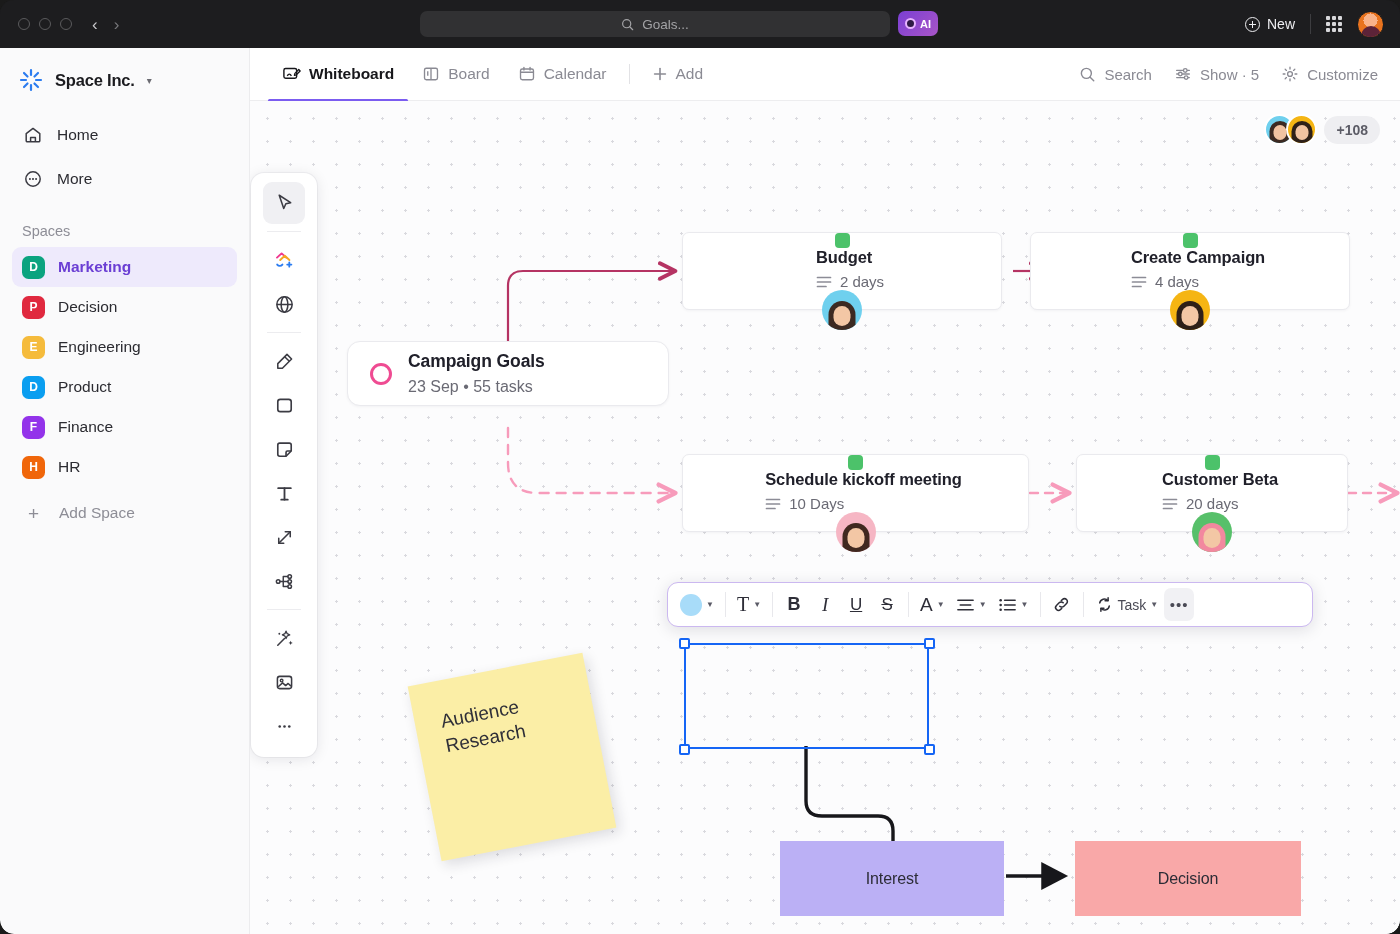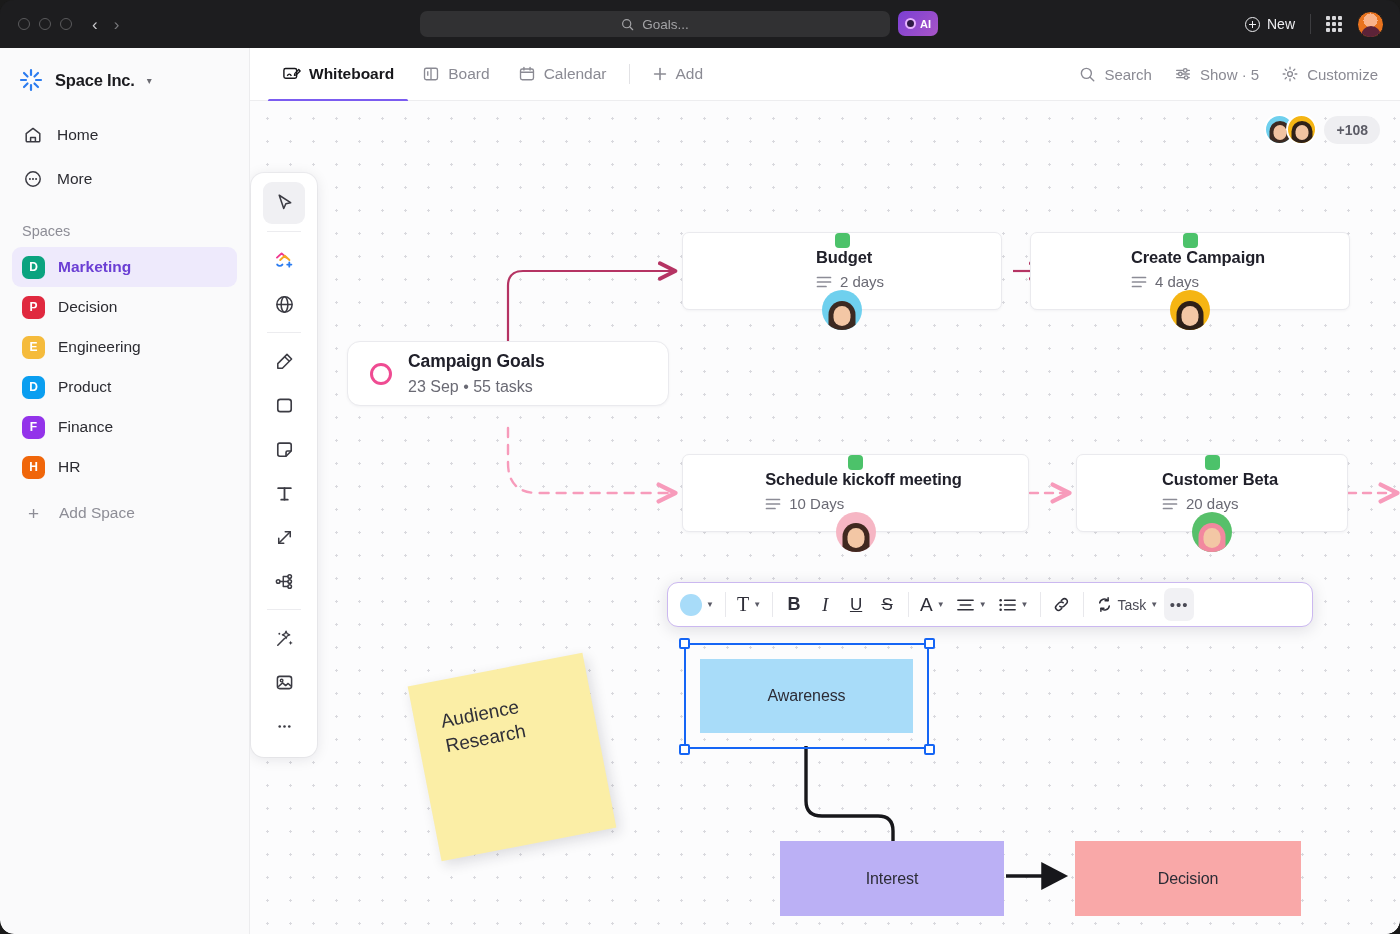--- a/index.html
+++ b/index.html
@@ -772,23 +772,20 @@
             <path d="M6.2 17.2V14h3.2" fill="none" stroke="#2e2e38" stroke-width="1.6" stroke-linecap="round" stroke-linejoin="round"></path>
           </svg>
           <span style="font-size:14px;color:#4a4a55">Task</span>
           <span class="caret">▼</span>
         </div>
         <div class="fbtn more">
           <span style="font-size:15px;letter-spacing:1px;line-height:0.6;color:#4a4a55">•••</span>
         </div>
       </div>
 
-      <div class="shape" style="left:450px;top:558px;width:213px;height:74px;background:#a8dcf9">
-        <span>Awareness</span>
-      </div>
       <div class="selbox" style="left:434px;top:542px;width:245px;height:106px"></div>
       <div class="handle" style="left:429px;top:537px"></div>
       <div class="handle" style="left:674px;top:537px"></div>
       <div class="handle" style="left:429px;top:643px"></div>
       <div class="handle" style="left:674px;top:643px"></div>
 
       <div class="shape" style="left:530px;top:740px;width:224px;height:75px;background:#bbb0f5">
         <span>Interest</span>
       </div>
 

